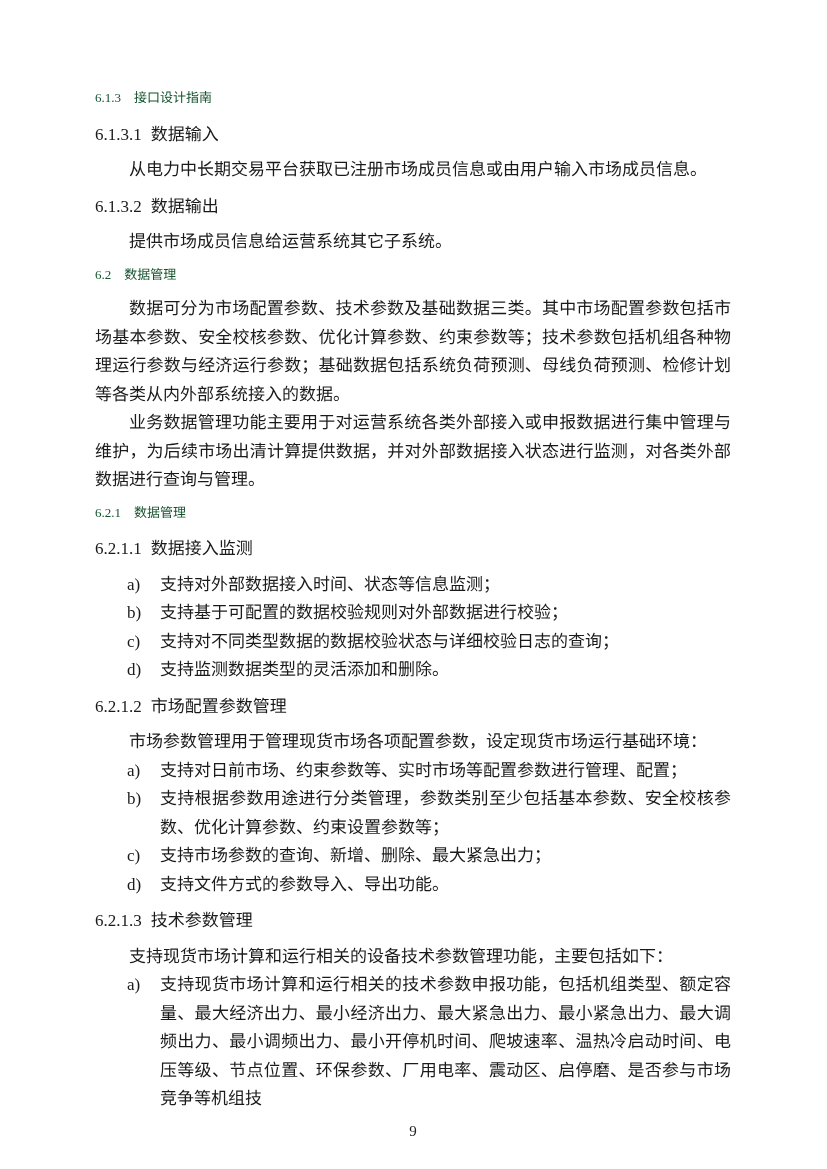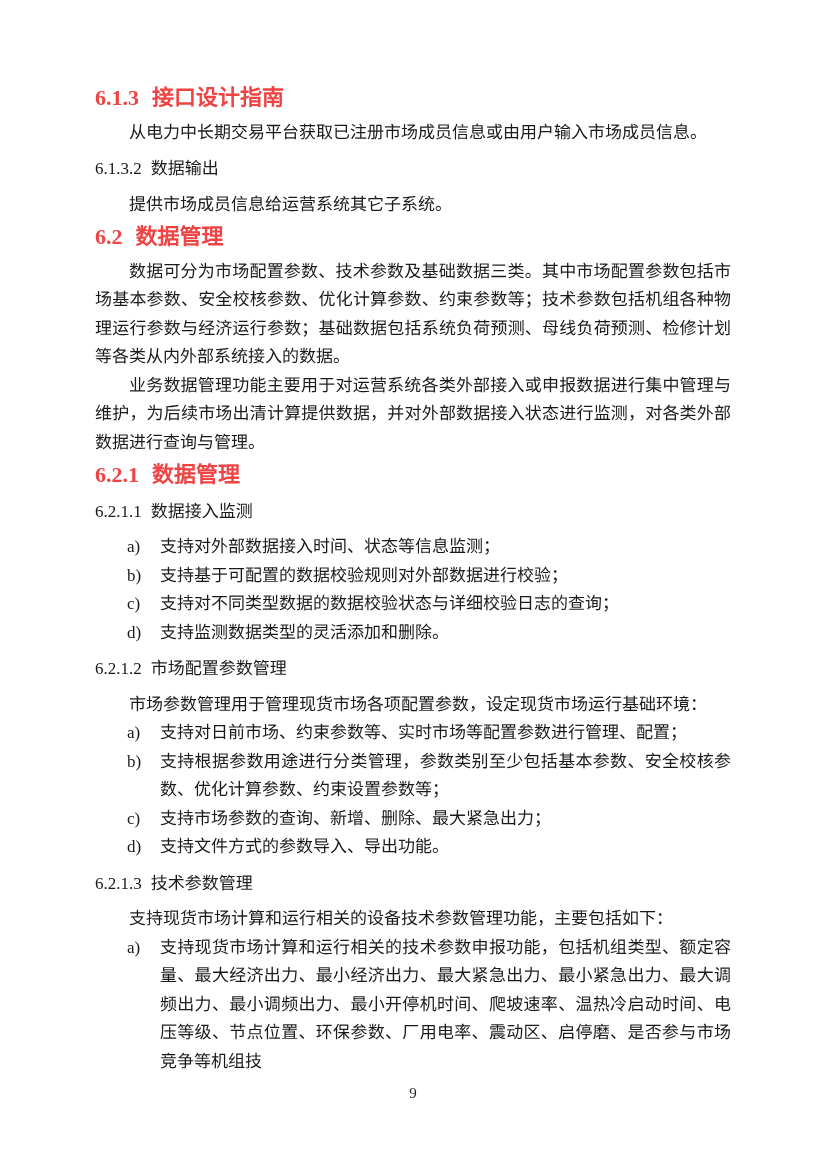--- a/index.html
+++ b/index.html
@@ -23,26 +23,26 @@
     background: #ffffff;
     box-sizing: border-box;
     padding: 80px 96px 0 95px;
   }
   .content {
     width: 636px;
     font-size: 17px;
     line-height: 28.5px;
   }
   .h3 {
-    font-weight: bold;
-    font-size: 22px;
+    font-weight: normal;
+    font-size: 13px;
     line-height: 28.5px;
     margin: 4px 0 6px 0;
     font-family: "Liberation Sans", "DejaVu Sans", sans-serif;
-    color: #ef4444;
+    color: #14532d;
   }
   .h3 .sec-num {
     font-family: "Liberation Serif", "DejaVu Serif", serif;
     margin-right: 13px;
   }
   .h4 {
     font-weight: normal;
     font-size: 17px;
     line-height: 28.5px;
     margin: 8px 0 7px 0;
@@ -83,20 +83,23 @@
 </head>
 <body>
 
 <div class="page">
   <div class="content">
 
     <div class="h3">
       <span class="sec-num">6.1.3</span><span>接口设计指南</span>
     </div>
 
+    <div class="h4">
+      <span class="sec-num">6.1.3.1</span><span>数据输入</span>
+    </div>
 
     <p class="para">从电力中长期交易平台获取已注册市场成员信息或由用户输入市场成员信息。</p>
 
     <div class="h4">
       <span class="sec-num">6.1.3.2</span><span>数据输出</span>
     </div>
 
     <p class="para">提供市场成员信息给运营系统其它子系统。</p>
 
     <div class="h3">

